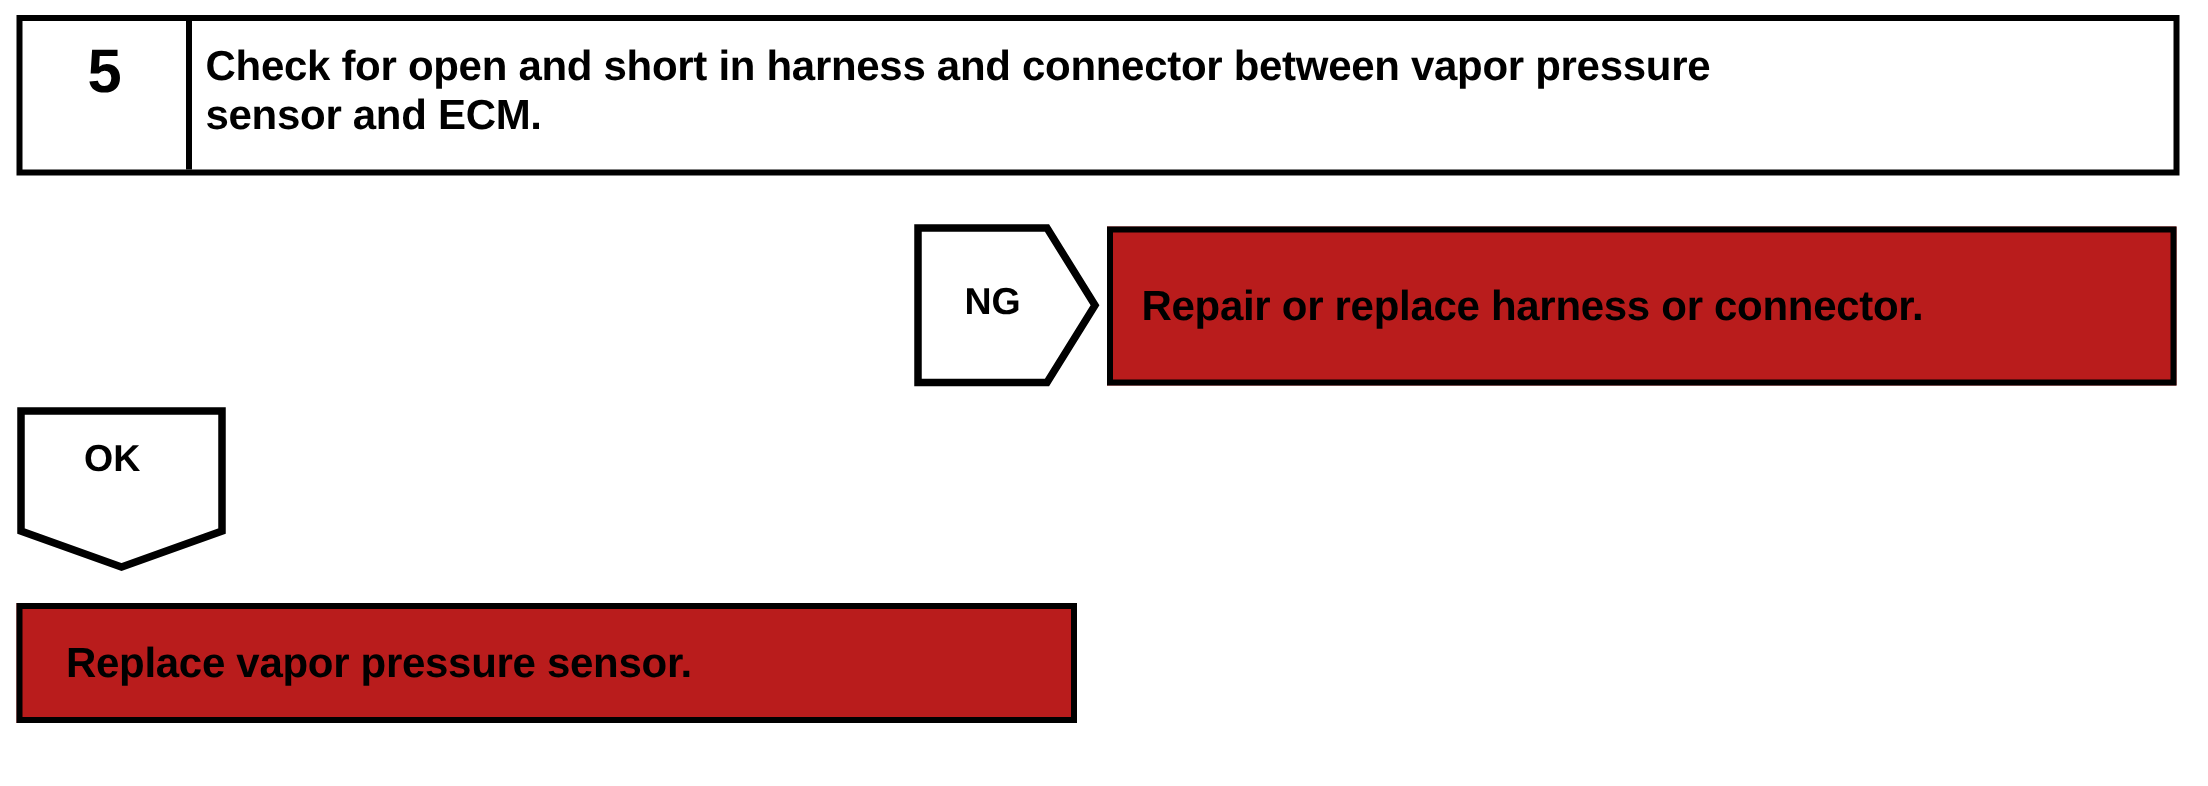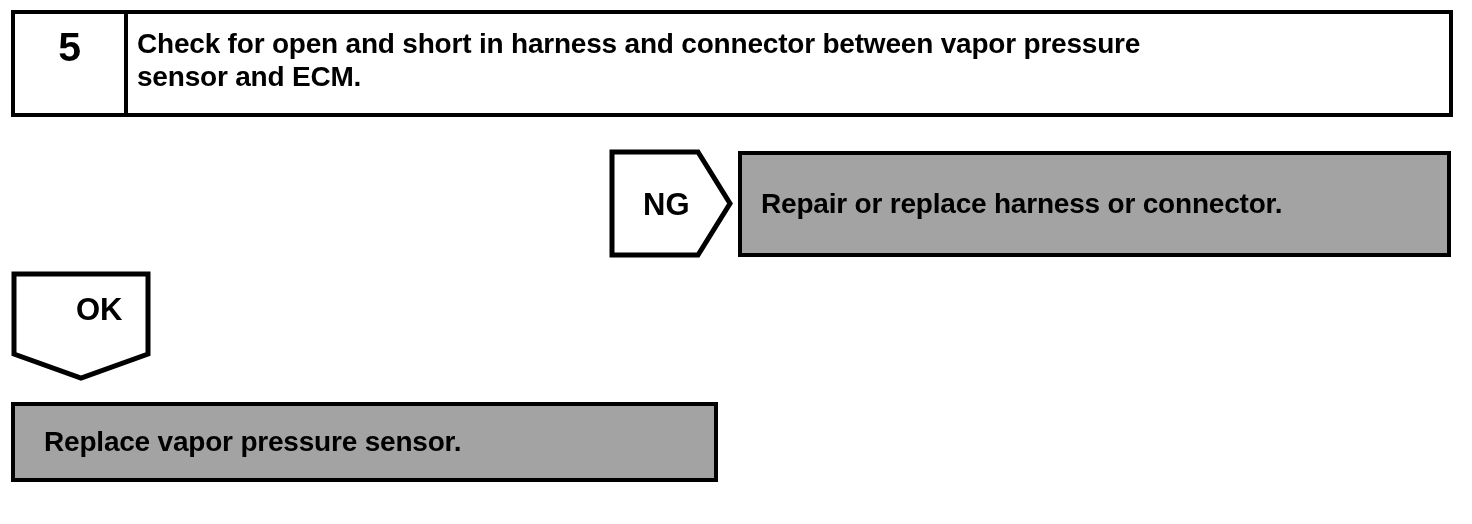--- a/index.html
+++ b/index.html
@@ -60,21 +60,21 @@
     color: #000;
     letter-spacing: -0.2px;
     white-space: pre-line;
   }
 
   
   .result-box {
     position: absolute;
     border: 4px solid #000;
     box-sizing: border-box;
-    background: #a3a3a3;
+    background: #b91c1c;
     display: flex;
     align-items: center;
   }
   .result-box .result-text {
     font-size: 28px;
     font-weight: bold;
     color: #000;
     letter-spacing: -0.2px;
     white-space: nowrap;
   }
@@ -95,21 +95,21 @@
   }
   #ok-result-box .result-text { margin-left: 29px; }
 
   
   .tag {
     position: absolute;
   }
   .tag svg { display: block; }
   .tag .tag-label {
     position: absolute;
-    font-size: 31px;
+    font-size: 25px;
     font-weight: bold;
     color: #000;
     line-height: 1;
     letter-spacing: 0px;
   }
 
   
   #tag-ng {
     left: 606px;
     top: 146px;
@@ -124,21 +124,20 @@
   
   #tag-ok {
     left: 8px;
     top: 268px;
     width: 146px;
     height: 116px;
   }
   #tag-ok .tag-label {
     left: 48px;
     top: 26px;
-    margin-left: 20px;
   }
 </style>
 </head>
 <body>
 
 <div id="page">
 
   <div class="step-row">
     <div class="step-num-cell">
       <span class="step-num">5</span>

